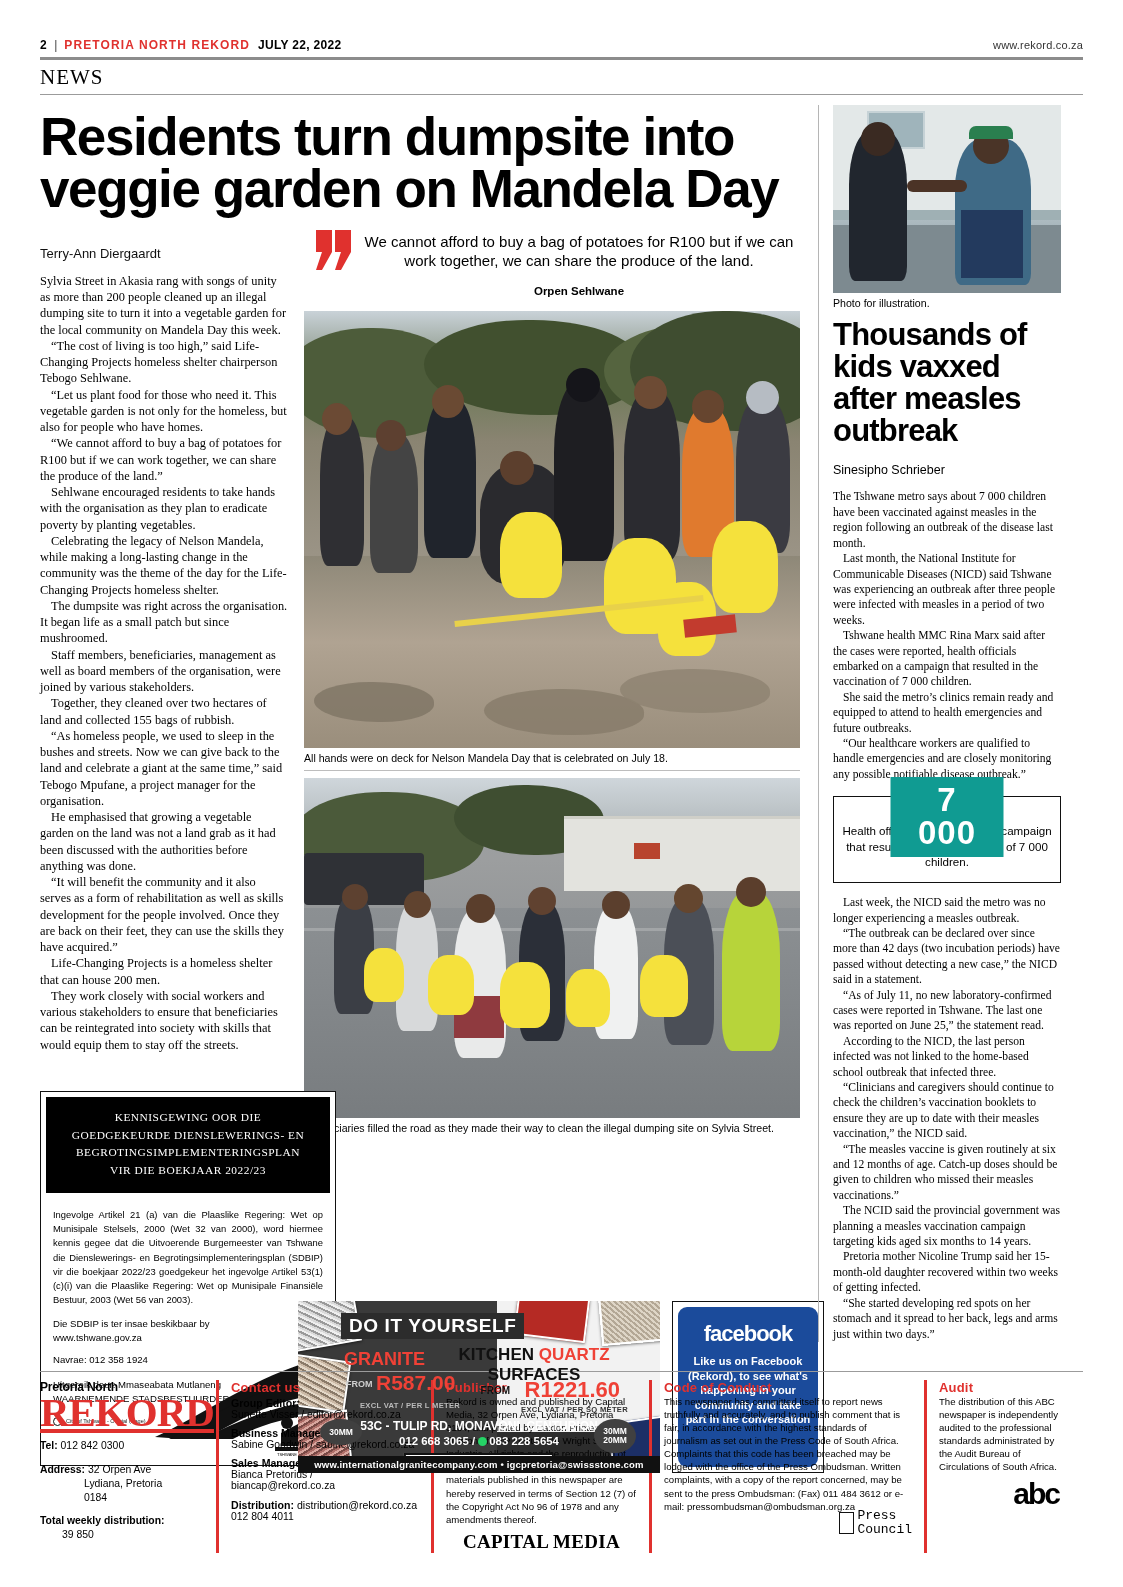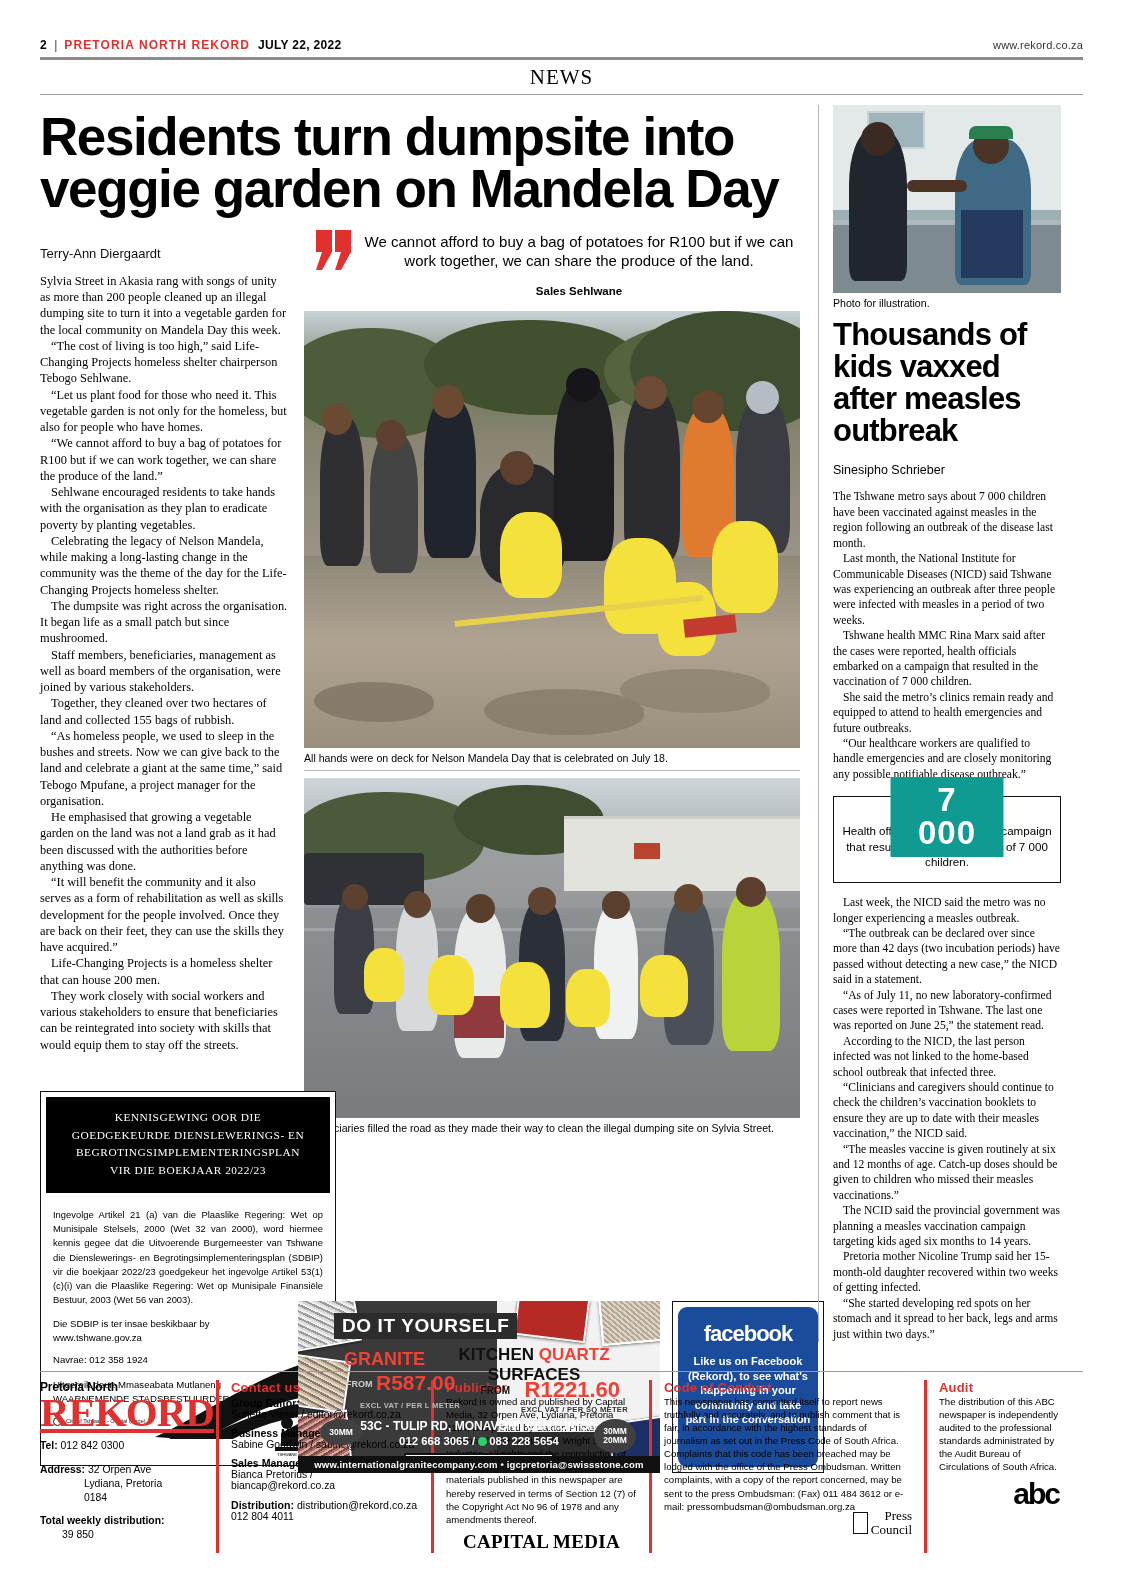--- a/index.html
+++ b/index.html
@@ -15,21 +15,21 @@
   .page { position:absolute; inset:0; padding:0 40px; }
 
   
   .masthead { display:flex; align-items:baseline; padding-top:38px; font-family:"Liberation Sans", sans-serif; }
   .mh-page { font-size:12px; font-weight:bold; letter-spacing:.5px; }
   .mh-sep { font-size:12px; margin:0 7px; color:#444; }
   .mh-pub { font-size:12px; font-weight:bold; color:#e0312e; letter-spacing:1.1px; }
   .mh-date { font-size:12px; font-weight:bold; margin-left:8px; letter-spacing:.3px; }
   .mh-url { margin-left:auto; font-size:11px; color:#333; letter-spacing:.2px; }
   .mh-rule { height:3px; background:#8c8c8c; margin-top:5px; }
-  .section-title { text-align:center; font-family:"Liberation Serif", serif; font-size:21px; letter-spacing:1px; margin:5px 0 4px; }
+  .section-title { font-family:"Liberation Serif", serif; font-size:21px; letter-spacing:1px; margin:5px 0 4px; }
   .rule-thin { height:1px; background:#9b9b9b; }
 
   
   .grid { display:flex; margin-top:10px; }
   .col-left { width:760px; position:relative; }
   .col-right { width:243px; margin-left:18px; border-left:1px solid #b5b5b5; padding-left:14px; position:relative; }
 
   
   .headline { font-family:"Liberation Sans", sans-serif; font-weight:bold; font-size:53px; line-height:.99;
               letter-spacing:-1.4px; margin:6px 0 0; }
@@ -84,21 +84,21 @@
   .muni-social { padding:10px 12px 12px; font-family:"Liberation Sans", sans-serif; font-size:5.6px; color:#222; }
   .muni-social div { display:flex; align-items:center; gap:4px; margin-bottom:3px; }
   .sbadge { width:9px; height:9px; border-radius:50%; border:1px solid #111; flex:none; }
   .muni-logo { position:absolute; right:10px; bottom:8px; width:54px; height:44px; }
 
   
   .gran { position:relative; background:#2c2c2c; overflow:hidden; color:#fff;
           font-family:"Liberation Sans", sans-serif; }
   .gran-left { position:absolute; left:0; top:0; width:55%; height:100%; background:#3a3a3a; }
   .gran-right { position:absolute; right:0; top:0; width:45%; height:76%; background:#f2f2f2; }
-  .diy { position:absolute; left:36px; top:12px; font-size:19px; font-weight:bold; letter-spacing:.6px; z-index:6;
+  .diy { position:absolute; left:43px; top:12px; font-size:19px; font-weight:bold; letter-spacing:.6px; z-index:6;
          background:#2c2c2c; padding:2px 8px; }
   .gl-title { position:absolute; left:46px; top:48px; font-size:18px; font-weight:bold; color:#ef4136; z-index:6; }
   .gl-from { position:absolute; left:48px; top:78px; font-size:9px; font-weight:bold; color:#cfcfcf; z-index:6; }
   .gl-price { position:absolute; left:78px; top:70px; font-size:21px; font-weight:bold; color:#ef4136; z-index:6; }
   .gl-excl { position:absolute; left:62px; top:100px; font-size:7.6px; font-weight:bold; color:#bbb; z-index:6; letter-spacing:.3px; }
   .gr-title { position:absolute; right:16px; top:44px; width:220px; text-align:center; font-size:17px; font-weight:bold; color:#111; z-index:6; }
   .gr-title .q { color:#ef4136; }
   .gr-from { position:absolute; right:150px; top:84px; font-size:10px; font-weight:bold; color:#111; z-index:6; }
   .gr-price { position:absolute; right:40px; top:76px; font-size:22px; font-weight:bold; color:#ef4136; z-index:6; }
   .gr-excl { position:absolute; right:32px; top:104px; font-size:7.6px; font-weight:bold; color:#333; z-index:6; letter-spacing:.3px; }
@@ -133,21 +133,21 @@
   .f-brand { font-family:"Liberation Serif", serif; font-weight:bold; font-size:41px; color:#e0312e; line-height:.9; letter-spacing:-1px;text-decoration:underline; }
   .f-line { font-size:10.4px; line-height:1.35; margin-top:9px; }
   .f-line b { font-weight:bold; }
   .f-h { color:#e0312e; font-size:13px; font-weight:bold; letter-spacing:.2px; }
   .f-sub { font-size:10.6px; font-weight:bold; margin-top:7px; }
   .f-val { font-size:10.4px; }
   .f-para { font-size:9.6px; line-height:1.37; }
   .f-cm { font-family:"Liberation Serif", serif; font-weight:bold; font-size:19px; text-align:center; margin-top:5px; letter-spacing:.3px; }
   .presscouncil { display:flex; align-items:center; gap:3px; justify-content:flex-end; margin-top:-4px; }
   .pc-sq { width:15px; height:22px; border:1.6px solid #111; }
-  .pc-tx { font-family:Liberation Serif, serif; font-size:13px; line-height:1.05;text-align:right; }
+  .pc-tx { font-family:Liberation Mono, monospace; font-size:13px; line-height:1.05; }
   .abc { font-family:"Liberation Sans", sans-serif; font-weight:bold; font-size:30px; letter-spacing:-2px; text-align:right; margin-top:4px; }
 </style>
 </head>
 <body>
 
 <div class="page">
 
   <div class="masthead">
     <span class="mh-page">2</span>
     <span class="mh-sep">|</span>
@@ -190,21 +190,21 @@
 
           <div class="pull">
             <div class="quote-mark">
               <svg width="40" height="46" viewBox="0 0 40 46">
                 <path d="M2 2 h16 v22 l-10 18 h-6 l6 -18 h-6 z" fill="#e0312e"></path>
                 <path d="M21 2 h16 v22 l-10 18 h-6 l6 -18 h-6 z" fill="#e0312e"></path>
               </svg>
             </div>
             <div class="pull-body" style="flex:1;">
               <div class="pull-text">We cannot afford to buy a bag of potatoes for R100 but if we can work together, we can share the produce of the land.</div>
-              <div class="pull-attr">Sales Sehlwane</div>
+              <div class="pull-attr">Orpen Sehlwane</div>
             </div>
           </div>
 
           <div class="photo" style="height:437px; margin-top:14px; background:linear-gradient(#7b8b63 0%,#6d7a58 16%,#8a8472 30%,#9a9385 55%,#a79c8c 100%);">
             <div class="ph-sky" style="height:9%; background:linear-gradient(#c9d2d8,#9aa59a);"></div>
 
             <div class="blob" style="left:-20px;top:4%;width:180px;height:110px;background:#4d5c3a;"></div>
             <div class="blob" style="left:120px;top:2%;width:220px;height:95px;background:#41502f;"></div>
             <div class="blob" style="left:300px;top:3%;width:200px;height:100px;background:#55643f;"></div>
             <div class="blob" style="right:-30px;top:0;width:200px;height:120px;background:#3f4d30;"></div>

